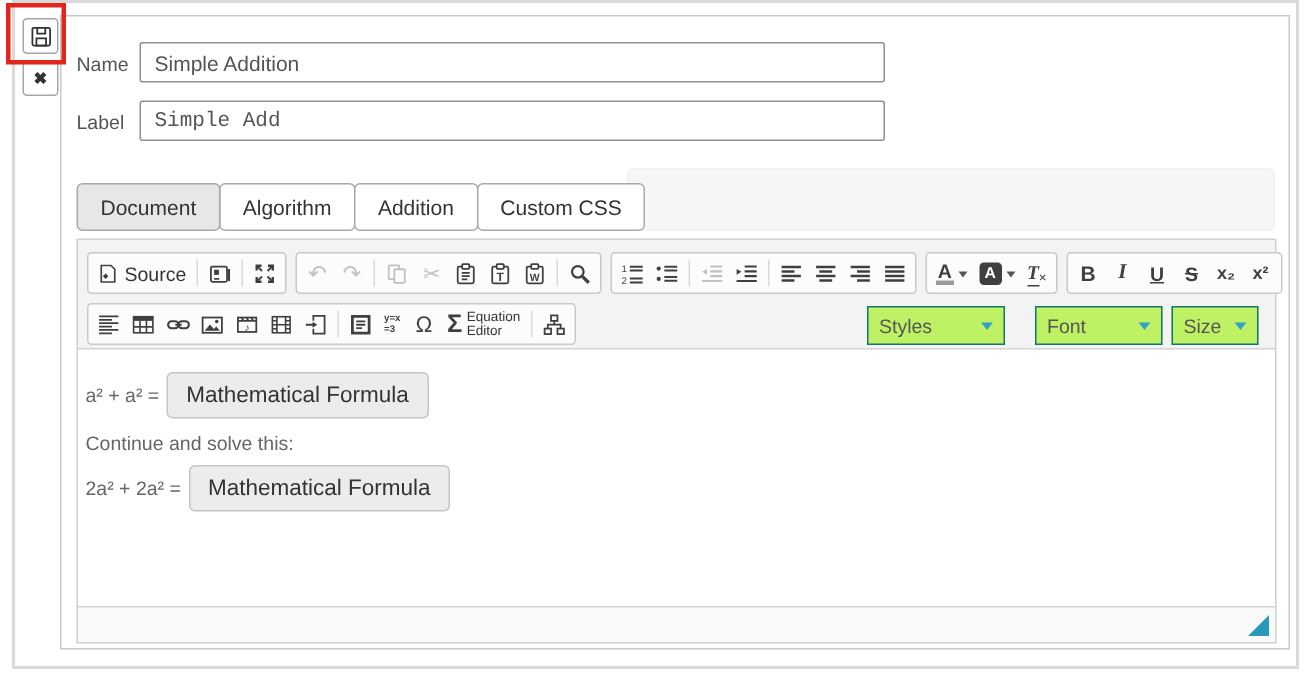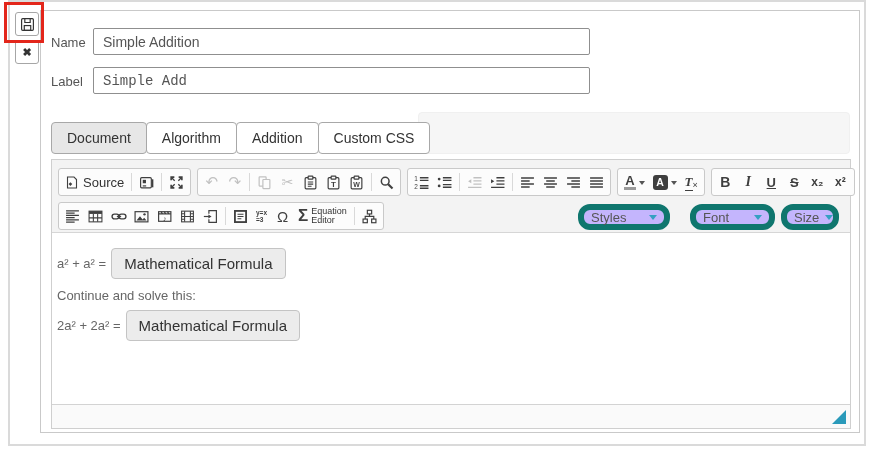--- a/index.html
+++ b/index.html
@@ -104,21 +104,21 @@
     font-family: "Liberation Serif", "DejaVu Serif", serif; font-style: italic;
     font-weight: bold; font-size: 13px; border-bottom: 1.5px solid #3f3f3f;
   }
   .rmf-x { font-size: 9px; margin-top: 6px; }
   .mini-eq { font-size: 6.5px; line-height: 7px; text-align: left; font-weight: bold; color: #3f3f3f; }
   .sigma { font-size: 17px; font-weight: bold; }
   .omega { font-size: 15px; }
   .two-line-label { font-size: 9px; line-height: 9.5px; color: #333; text-align: left; margin-left: 3px; }
   .dropdown {
     display: flex; align-items: center; justify-content: space-between;
-    height: 26px; border: 6px solid #0f766e; border-radius: 12px; background: #c4b5fd;
+    height: 26px; border: 1px solid #0f766e; border-radius: 0; background: #bef264;
     padding: 0 7px; font-size: 13px; color: #555; cursor: pointer; flex: none;
   }
   .caret-teal {
     width: 0; height: 0; border: 4px solid transparent;
     border-top: 5px solid #34a0c2; margin-left: 6px; margin-top: 5px;
   }
   
   .content {
     position: absolute; left: 0; top: 74px; right: 0; bottom: 25px;
     background: #fff; padding: 14px 5px; overflow: hidden;

